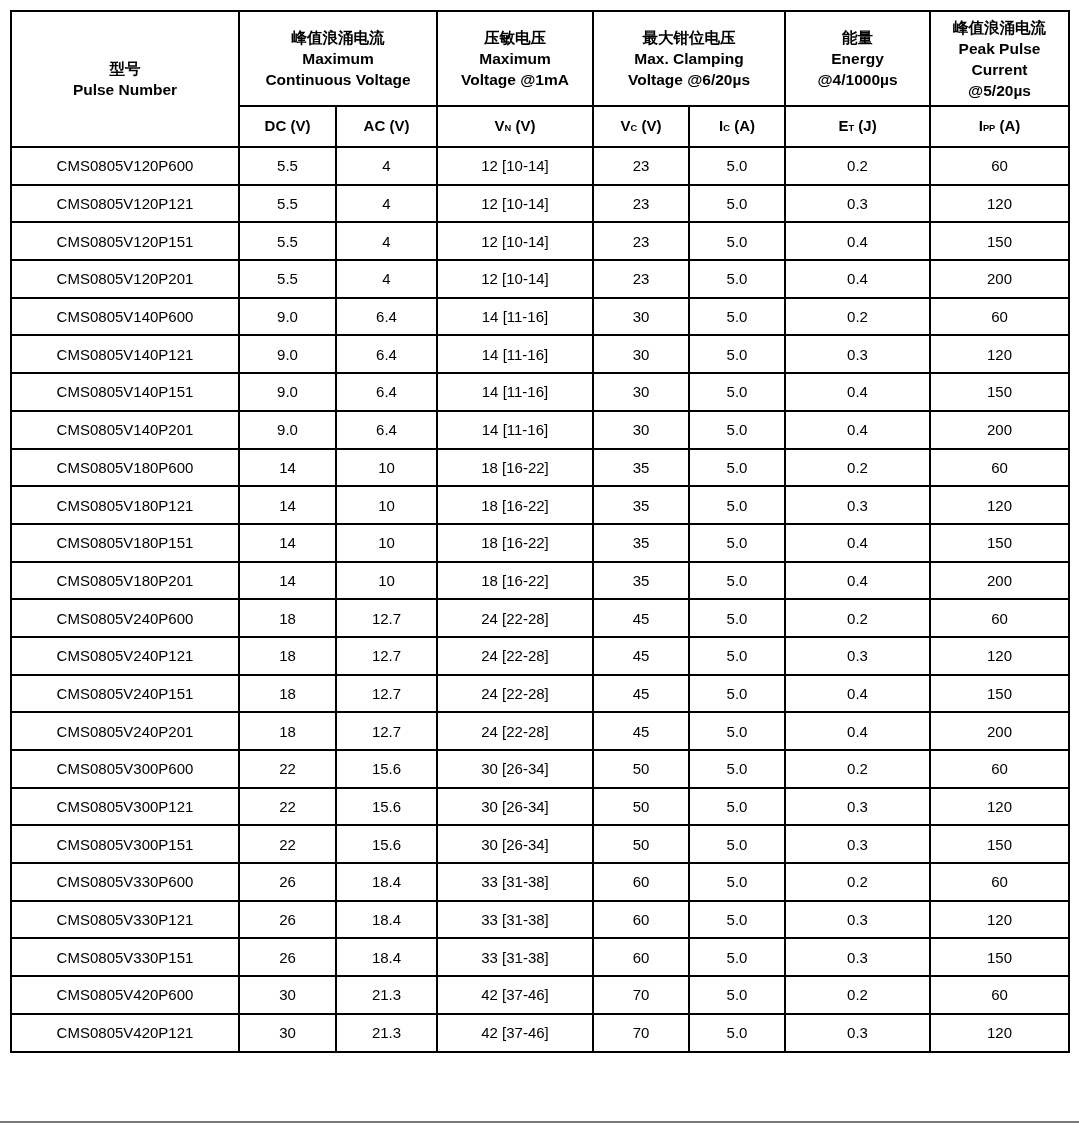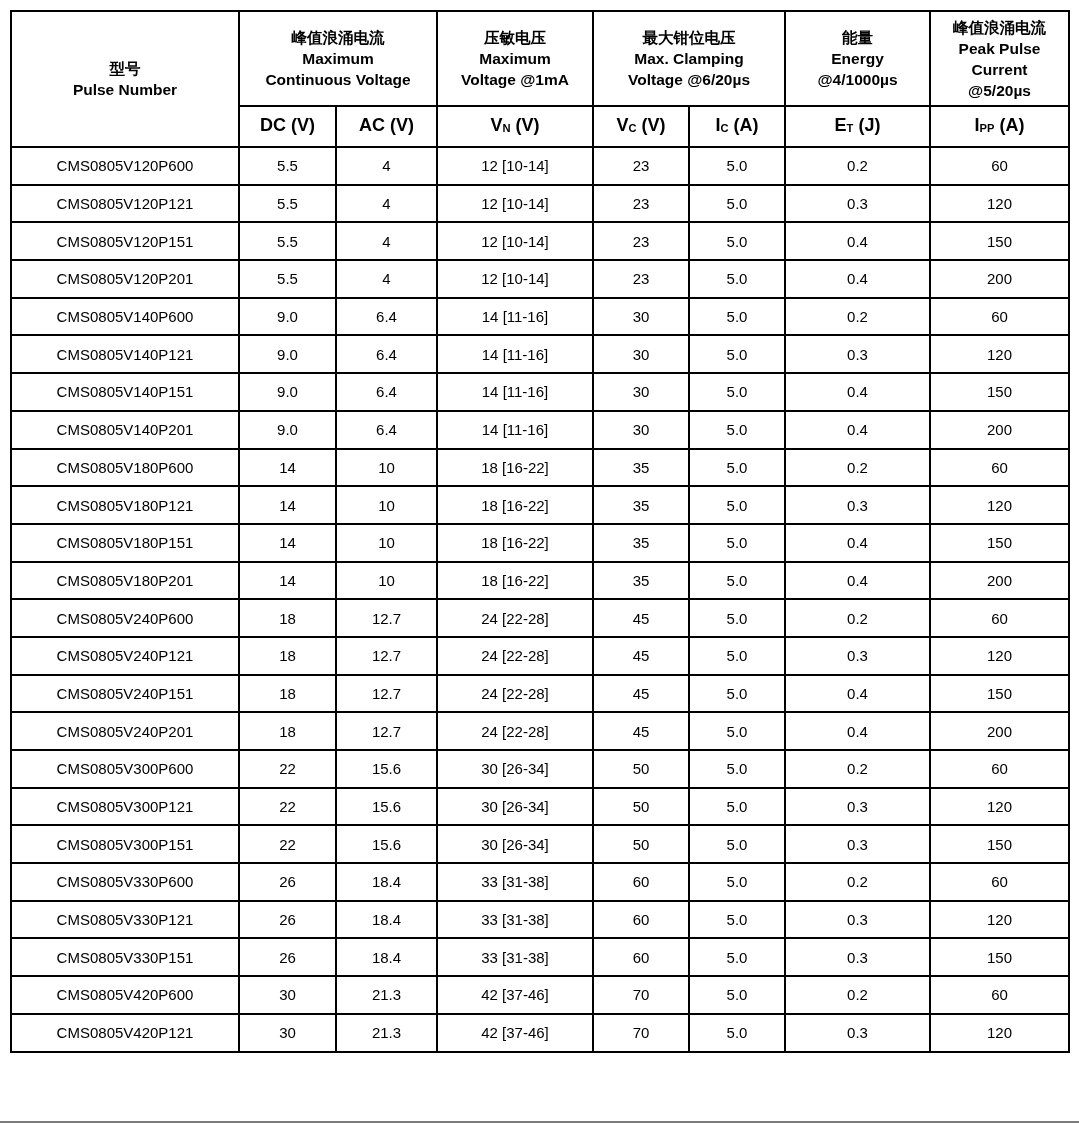--- a/index.html
+++ b/index.html
@@ -31,21 +31,21 @@
     padding: 0 2px;
     background: #ffffff;
   }
   .spec-table thead th {
     font-weight: bold;
     font-size: 15.5px;
     line-height: 21px;
     white-space: pre-line;
   }
   tr.header-groups th { height: 93px; }
-  tr.sub-headers th  { height: 39px; font-size: 18px; }
+  tr.sub-headers th  { height: 39px; font-size: 15px; }
   .spec-table tbody td {
     height: 35.7px;
     font-size: 15px;
     font-weight: normal;
   }
   .sh-sub {
     font-size: 0.62em;
     vertical-align: baseline;
     position: relative;
     top: 0.1em;

